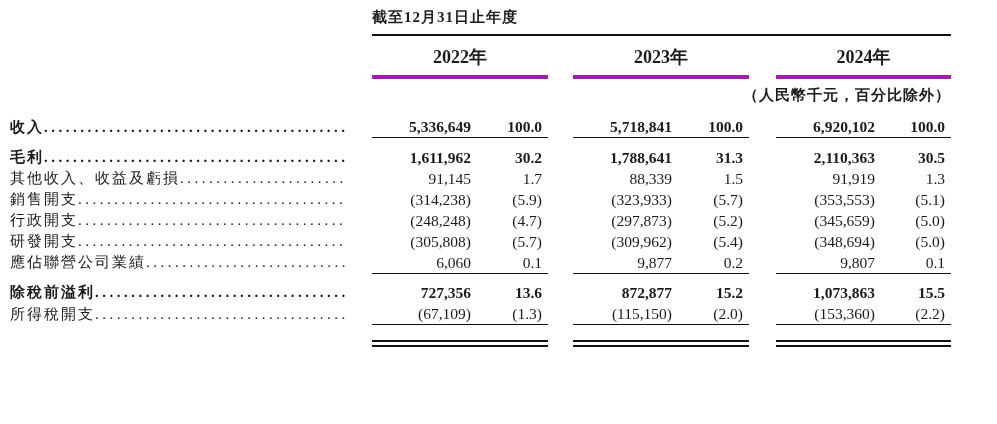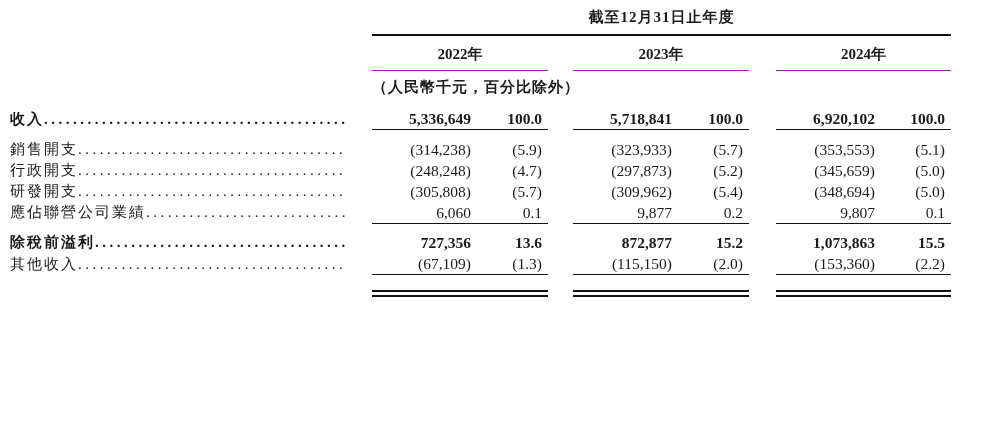--- a/index.html
+++ b/index.html
@@ -18,36 +18,36 @@
   }
   table.fin {
     border-collapse: collapse;
     table-layout: fixed;
     width: 941px;
   }
   td { padding: 0; vertical-align: bottom; font-size: 15px; }
 
   
   .title-cell {
-    text-align: center;
+    text-align: left;
     font-weight: bold;
     letter-spacing: 1px;
     font-size: 15px;
     padding: 2px 0 7px 0;
     border-bottom: 2.5px solid #111;
   }
   .year-cell {
     text-align: center;
     font-weight: bold;
-    font-size: 15px;
+    font-size: 18px;
     padding: 9px 0 6px 0;
-    border-bottom: 1px solid #a21caf;
+    border-bottom: 4px solid #a21caf;
   }
   .unit-cell {
-    text-align: left;
+    text-align: right;
     font-weight: bold;
     letter-spacing: 1px;
     font-size: 15px;
     padding: 7px 0 2px 0;
   }
   .head-spacer { height: 9px; }
 
   
   tr.data-row { height: 21px; }
   tr.data-row td { line-height: 21px; white-space: nowrap; }
@@ -151,20 +151,52 @@
           <td class="label-cell"></td>
           <td class="rl"></td>
           <td class="rl"></td>
           <td class="gap"></td>
           <td class="rl"></td>
           <td class="rl"></td>
           <td class="gap"></td>
           <td class="rl"></td>
           <td class="rl"></td>
         </tr>
+        <tr class="data-row bold-row">
+          <td class="label-cell">
+            <div class="labwrap">
+              <span class="lab">毛利</span>
+              <span class="dots"></span>
+            </div>
+          </td>
+          <td class="num">1,611,962</td>
+          <td class="num">30.2</td>
+          <td class="gap"></td>
+          <td class="num">1,788,641</td>
+          <td class="num">31.3</td>
+          <td class="gap"></td>
+          <td class="num">2,110,363</td>
+          <td class="num">30.5</td>
+        </tr>
+        <tr class="data-row">
+          <td class="label-cell">
+            <div class="labwrap">
+              <span class="lab">其他收入、收益及虧損</span>
+              <span class="dots"></span>
+            </div>
+          </td>
+          <td class="num">91,145</td>
+          <td class="num">1.7</td>
+          <td class="gap"></td>
+          <td class="num">88,339</td>
+          <td class="num">1.5</td>
+          <td class="gap"></td>
+          <td class="num">91,919</td>
+          <td class="num">1.3</td>
+        </tr>
         <tr class="data-row">
           <td class="label-cell">
             <div class="labwrap">
               <span class="lab">銷售開支</span>
               <span class="dots"></span>
             </div>
           </td>
           <td class="num">(314,238)</td>
           <td class="num">(5.9)</td>
           <td class="gap"></td>
@@ -245,21 +277,21 @@
           <td class="gap"></td>
           <td class="num">872,877</td>
           <td class="num">15.2</td>
           <td class="gap"></td>
           <td class="num">1,073,863</td>
           <td class="num">15.5</td>
         </tr>
         <tr class="data-row">
           <td class="label-cell">
             <div class="labwrap">
-              <span class="lab">其他收入</span>
+              <span class="lab">所得稅開支</span>
               <span class="dots"></span>
             </div>
           </td>
           <td class="num">(67,109)</td>
           <td class="num">(1.3)</td>
           <td class="gap"></td>
           <td class="num">(115,150)</td>
           <td class="num">(2.0)</td>
           <td class="gap"></td>
           <td class="num">(153,360)</td>

